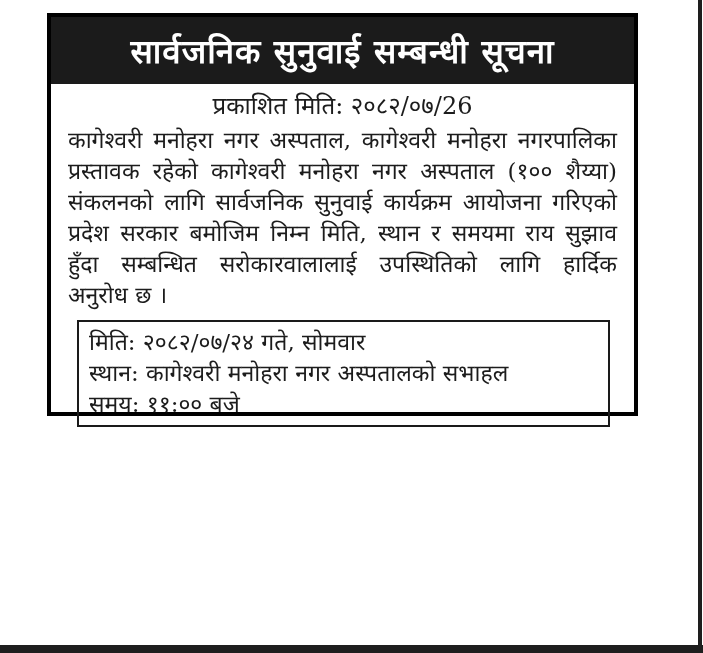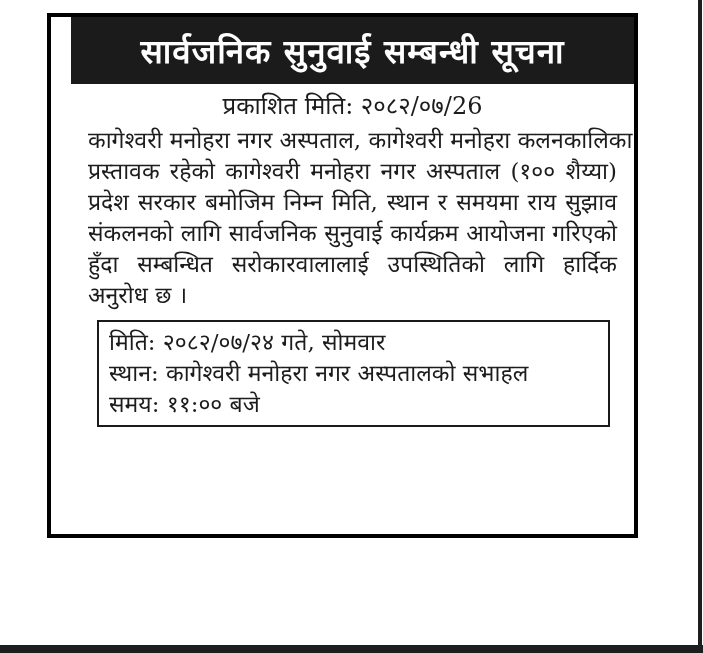--- a/index.html
+++ b/index.html
@@ -23,25 +23,24 @@
   .page-edge-bottom {
     position: absolute;
     left: 0; bottom: 0;
     width: 703px; height: 8px;
     background: #1e1e1e;
   }
   
   .notice {
     position: absolute;
     left: 47px; top: 13px;
-    width: 591px; height: 525px;
+    width: 591px; height: 403px;
     box-sizing: border-box;
     border: 4px solid #000000;
     background: #ffffff;
-    padding-left: 20px;
   }
   .notice-header {
     height: 67px;
     background: #1b1b1b;
     color: #ffffff;
     display: flex;
     align-items: center;
     justify-content: center;
     font-size: 33px;
     font-weight: bold;
@@ -90,24 +89,24 @@
 
   <div class="notice">
 
     <div class="notice-header">
       <span>सार्वजनिक सुनुवाई सम्बन्धी सूचना</span>
     </div>
 
     <div class="published">प्रकाशित मिति: २०८२/०७/26</div>
 
     <div class="body-text">
-      <div class="jline">कागेश्वरी मनोहरा नगर अस्पताल, कागेश्वरी मनोहरा कलनकालिका</div>
+      <div class="jline">कागेश्वरी मनोहरा नगर अस्पताल, कागेश्वरी मनोहरा नगरपालिका</div>
       <div class="jline">प्रस्तावक रहेको कागेश्वरी मनोहरा नगर अस्पताल (१०० शैय्या)</div>
+      <div class="jline">संकलनको लागि सार्वजनिक सुनुवाई कार्यक्रम आयोजना गरिएको</div>
       <div class="jline">प्रदेश सरकार बमोजिम निम्न मिति, स्थान र समयमा राय सुझाव</div>
-      <div class="jline">संकलनको लागि सार्वजनिक सुनुवाई कार्यक्रम आयोजना गरिएको</div>
       <div class="jline">हुँदा सम्बन्धित सरोकारवालालाई उपस्थितिको लागि हार्दिक</div>
       <div class="jline last">अनुरोध छ ।</div>
     </div>
 
     <div class="info-box">
       <div class="info-row">
         <span class="info-label">मिति:</span>
         <span>२०८२/०७/२४ गते, सोमवार</span>
       </div>
       <div class="info-row">

